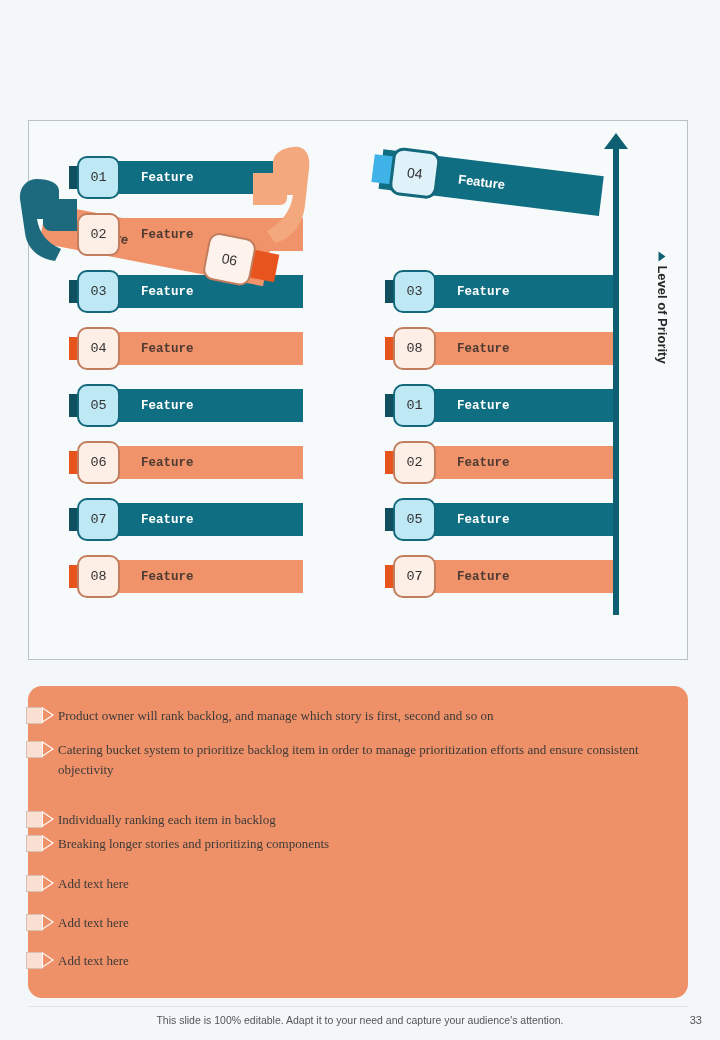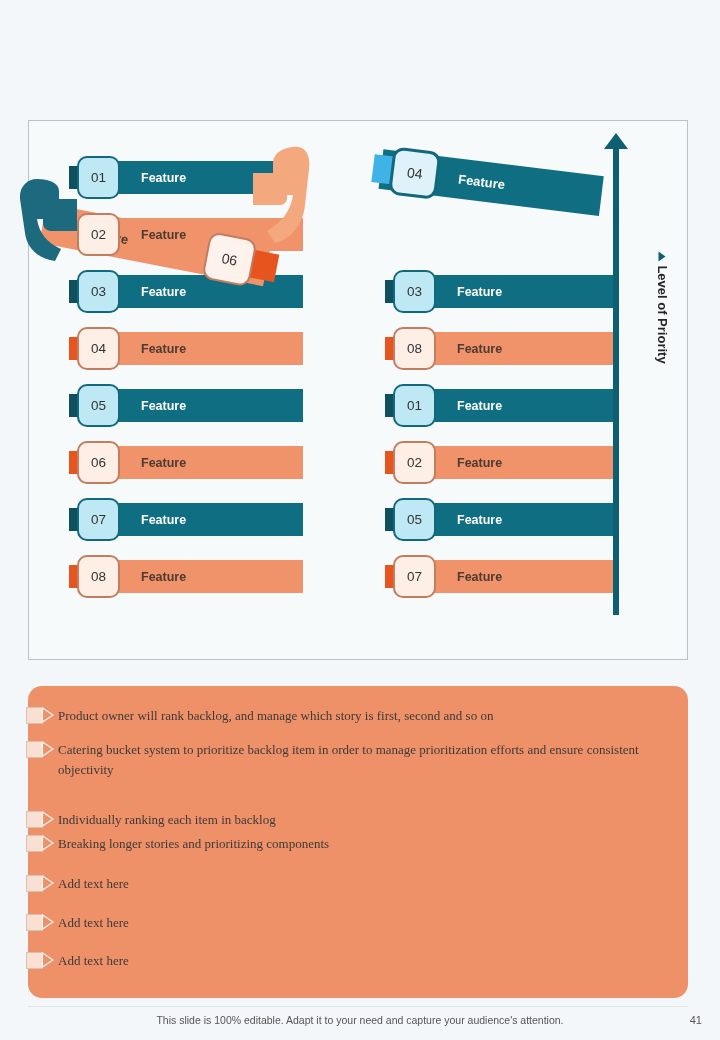--- a/index.html
+++ b/index.html
@@ -29,21 +29,21 @@
   }
 
   .col-title{
     position:absolute;text-align:center;font-size:12.5px;
     font-weight:bold;color:#262626;line-height:1.35;
   }
   .col-title.left{left:60px;top:608px;width:215px;}
   .col-title.right{left:390px;top:600px;width:190px;}
 
   
-  .row{position:absolute;height:33px;}
+  .row{position:absolute;height:33px;font-family:Liberation Mono, monospace;}
   .row .tab{
     position:absolute;left:0;top:5px;width:30px;height:23px;
   }
   .row .bar{
     position:absolute;left:14px;top:0;height:33px;width:100%;
     box-sizing:border-box;
   }
   .row .num{
     position:absolute;left:8px;top:-5px;width:43px;height:43px;
     border-radius:10px;box-sizing:border-box;
@@ -312,14 +312,14 @@
           <span class="sq"></span>
           <span class="tri"></span>
           <span class="tri-in"></span>
           <span class="txt">Add text here</span>
         </div>
       </div>
   </div>
 
   <div class="footline"></div>
   <div class="footnote">This slide is 100% editable. Adapt it to your need and capture your audience's attention.</div>
-  <div class="pagenum">41</div>
+  <div class="pagenum">33</div>
 </div>
 
 </body></html>

